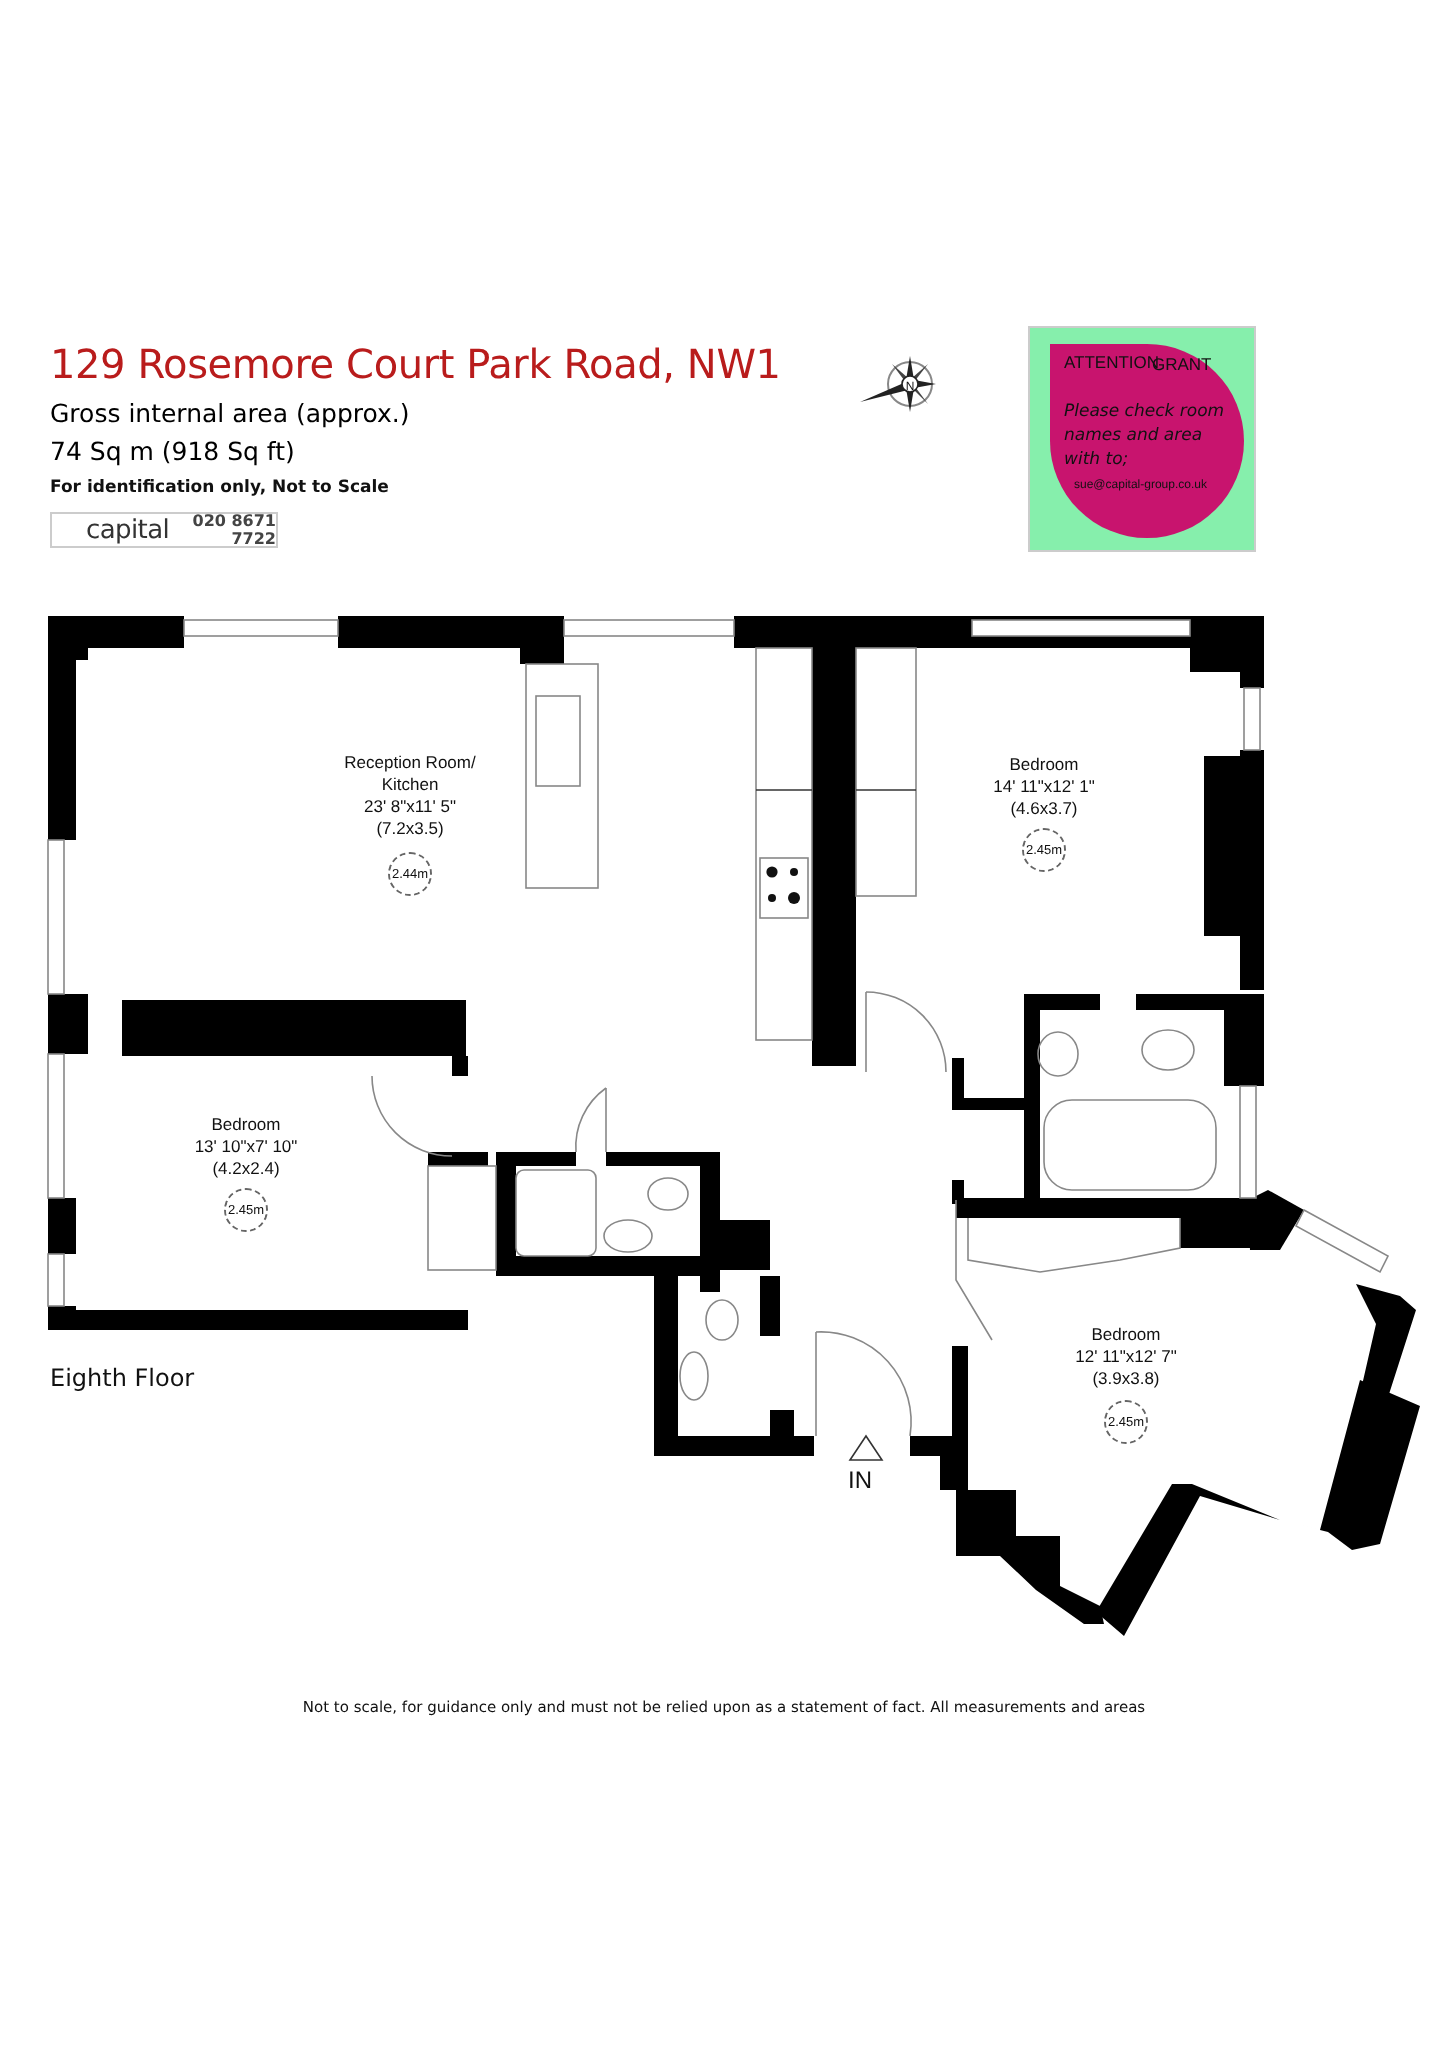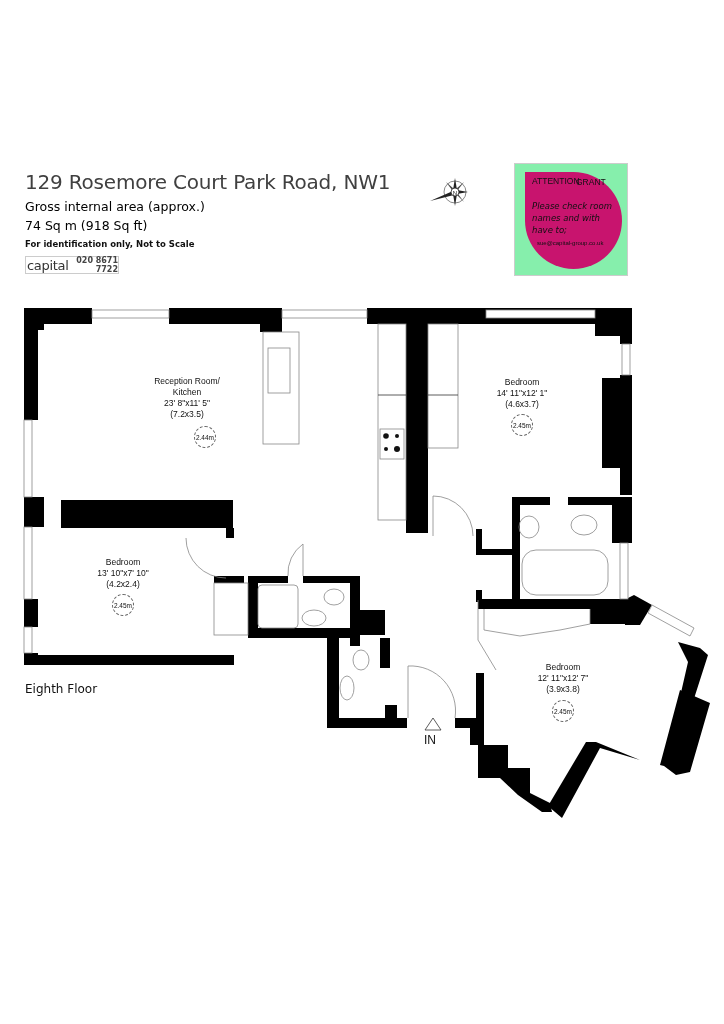--- a/index.html
+++ b/index.html
@@ -1,20 +1,20 @@
 <!DOCTYPE html>
 <html><head>
 <meta charset="utf-8">
 <style>
   html, body { margin:0; padding:0; background:#ffffff; }
   body { width:724px; height:1024px; position:relative; overflow:hidden; font-family:"Liberation Sans", sans-serif; color:#111; }
-  .hdr-title { position:absolute; left:25px; top:170px; font-family:"DejaVu Sans", sans-serif; font-size:20px; color:#404040; letter-spacing:-0.2px; }
+  .hdr-title { position:absolute; left:25px; top:170px; font-family:"DejaVu Sans", sans-serif; font-size:20px; color:#b91c1c; letter-spacing:-0.2px; }
   .hdr-sub { position:absolute; left:25px; font-family:"DejaVu Sans", sans-serif; font-size:12.5px; color:#000000; }
   .hdr-small { position:absolute; left:25px; top:239px; font-family:"DejaVu Sans", sans-serif; font-size:8.5px; color:#111;font-weight:bold; }
-  .logo { position:absolute; left:25px; top:256px; width:94px; height:18px; border:1px solid #ccc; box-sizing:border-box; display:flex; align-items:center; padding-left:1px; }
+  .logo { position:absolute; left:25px; top:256px; width:114px; height:18px; border:1px solid #ccc; box-sizing:border-box; display:flex; align-items:center; padding-left:17px; }
   .logo-word { font-family:"DejaVu Sans", sans-serif; font-size:13px; color:#333; letter-spacing:-0.3px; }
   .logo-phone { font-family:"DejaVu Sans", sans-serif; font-size:8px; color:#444; margin-left:3px; font-weight:bold;text-align:right; }
   .compass { position:absolute; left:428px; top:172px; width:48px; height:40px; }
   .attn-box { position:absolute; left:514px; top:163px; width:114px; height:113px; border:1px solid #ccc; box-sizing:border-box; background:#86efac; }
   .attn-blob { position:absolute; left:10px; top:8px; width:97px; height:97px; background:#c8146e; border-radius:0 50% 50% 50%; }
   .attn-text { position:absolute; left:17px; font-size:8.5px; color:#111; line-height:11px; }
   .attn-it { font-style:italic; font-family:"DejaVu Sans", sans-serif; font-size:8.5px; }
   .attn-email { position:absolute; left:22px; top:76px; font-size:6px; color:#111; }
   .plan { position:absolute; left:0; top:0; }
   .room-label { position:absolute; text-align:center; font-size:8.5px; line-height:11px; color:#111; transform:translateX(-50%); white-space:nowrap; }
@@ -46,22 +46,22 @@
   <polygon points="36,30 28,22 27,20 30,22" fill="#444"></polygon>
   <circle cx="27" cy="20" r="4" fill="#fff" stroke="#222" stroke-width="0.8"></circle>
   <text x="27" y="23" font-size="6" text-anchor="middle" font-family="Liberation Sans, sans-serif" fill="#111">N</text>
 </svg>
 
 <div class="attn-box">
   <div class="attn-blob"></div>
   <div class="attn-text" style="top:12px;">ATTENTION</div>
   <div class="attn-text" style="top:13px;margin-left:44px;">GRANT</div>
   <div class="attn-text attn-it" style="top:37px;">Please check room</div>
-  <div class="attn-text attn-it" style="top:49px;">names and with</div>
-  <div class="attn-text attn-it" style="top:61px;">have to;</div>
+  <div class="attn-text attn-it" style="top:49px;">names and area</div>
+  <div class="attn-text attn-it" style="top:61px;">with to;</div>
   <div class="attn-email">sue@capital-group.co.uk</div>
 </div>
 
 <svg class="plan" width="724" height="1024">
   <g fill="#000">
 
     <rect x="24" y="308" width="68" height="16"></rect>
     <rect x="24" y="308" width="14" height="112"></rect>
     <rect x="38" y="324" width="6" height="6"></rect>
     <rect x="169" y="308" width="100" height="16"></rect>
@@ -165,21 +165,21 @@
   </g>
 
   <g fill="#111">
     <circle cx="386" cy="436" r="2.8"></circle>
       <circle cx="397" cy="436" r="2"></circle>
     <circle cx="386" cy="449" r="2"></circle>
       <circle cx="397" cy="449" r="3"></circle>
   </g>
 </svg>
 
-<div class="room-label" style="left:187px; top:376px;">
+<div class="room-label" style="left:205px; top:376px;">
   <div>Reception Room/</div>
   <div>Kitchen</div>
   <div>23' 8"x11' 5"</div>
   <div>(7.2x3.5)</div>
 </div>
 <div class="ceil" style="left:205px; top:426px;">2.44m</div>
 
 <div class="room-label" style="left:522px; top:377px;">
   <div>Bedroom</div>
   <div>14' 11"x12' 1"</div>
@@ -198,13 +198,14 @@
   <div>Bedroom</div>
   <div>12' 11"x12' 7"</div>
   <div>(3.9x3.8)</div>
 </div>
 <div class="ceil" style="left:563px; top:700px;">2.45m</div>
 
 <div class="floor-label">Eighth Floor</div>
 <div class="in-label">IN</div>
 
 <div class="disclaimer">
+  <div>Not to scale, for guidance only and must not be relied upon as a statement of fact.  All measurements and areas</div>
 </div>
 
 </body></html>

